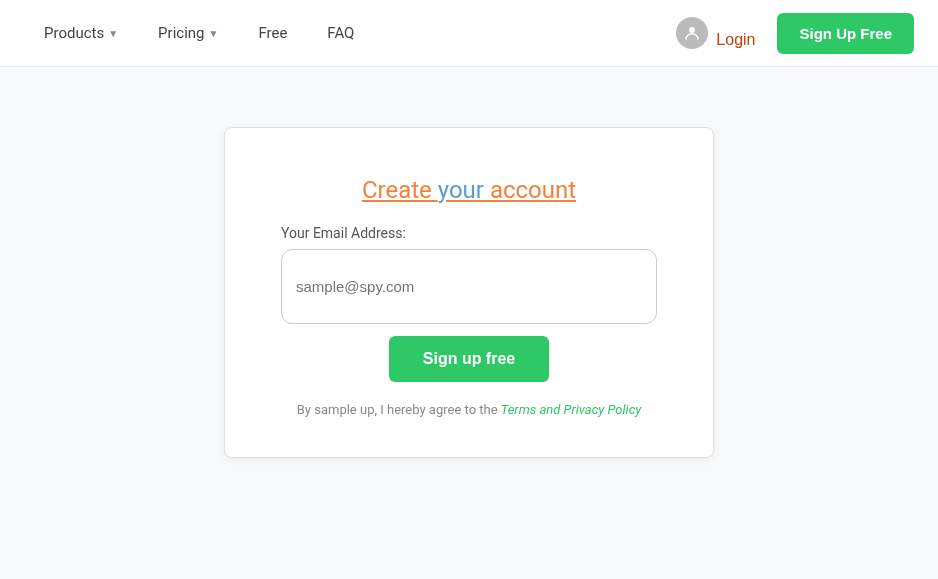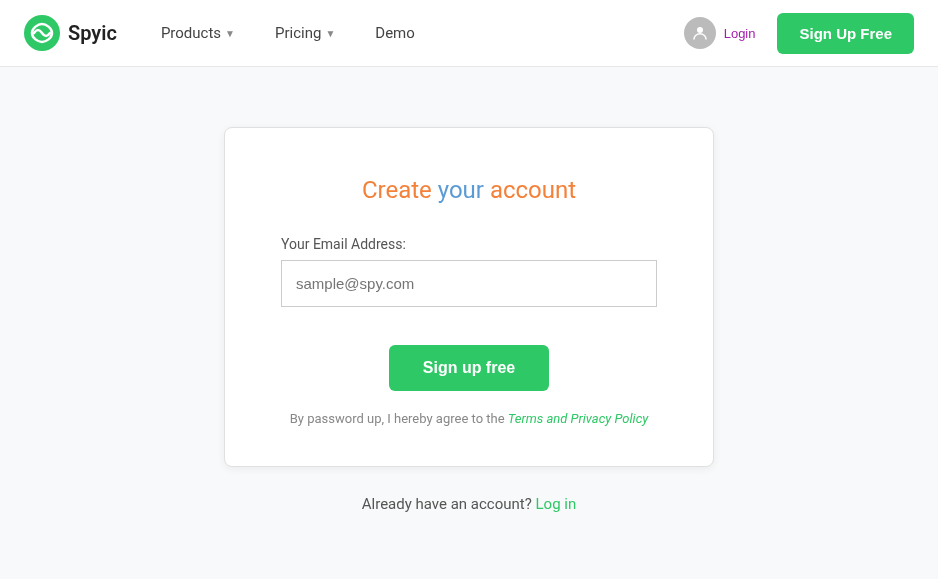--- a/index.html
+++ b/index.html
@@ -58,24 +58,24 @@
       color: #888;
     }
     .nav-right {
       display: flex;
       align-items: center;
       gap: 10px;
       margin-left: auto;
     }
     .login-btn {
       display: flex;
-      align-items: center;
+      align-items: flex-end;
       gap: 8px;
-      font-size: 13px;
-      color: #a21caf;
+      font-size: 16px;
+      color: #c2410c;
       cursor: pointer;
       padding: 6px 12px;
       border: none;
       background: none;
     }
     .user-icon {
       width: 32px;
       height: 32px;
       border-radius: 50%;
       background: #bbb;
@@ -112,37 +112,38 @@
       border-radius: 8px;
       padding: 48px 56px 40px;
       width: 490px;
       max-width: 100%;
       box-shadow: 0 2px 8px rgba(0,0,0,0.06);
     }
     .form-title {
       text-align: center;
       font-size: 24px;
       font-weight: 400;
-      margin-bottom: 32px;
+      margin-bottom: 21px;
       color: #f4813a;
+      text-decoration: underline;
     }
     .form-group {
-      margin-bottom: 38px;
+      margin-bottom: 12px;
     }
     .form-label {
       display: block;
       font-size: 14px;
       color: #555;
       margin-bottom: 8px;
     }
     .form-input {
       width: 100%;
       border: 1px solid #ccc;
-      border-radius: 0;
-      padding: 14px 14px;
+      border-radius: 11px;
+      padding: 28px 14px;
       font-size: 15px;
       color: #a21caf;
       outline: none;
       background: #fff;
     }
     .form-input.password-filled {
       background: #eef3fb;
       border-color: #aabde0;
     }
     .form-submit-btn {
@@ -178,40 +179,35 @@
     }
     .already-account a {
       color: #2ec866;
       text-decoration: none;
     }
   </style>
 </head>
 <body>
 
 <nav class="navbar">
-  <a class="navbar-brand" href="#">
-    <svg class="logo-icon" viewBox="0 0 36 36" xmlns="http://www.w3.org/2000/svg">
-      <circle cx="18" cy="18" r="18" fill="#2ec866"></circle>
-      <path d="M8 18 C8 13, 14 9, 18 9 C22 9, 28 13, 28 18 C28 23, 22 27, 18 27 C14 27, 8 23, 8 18 Z" fill="none" stroke="white" stroke-width="2.5"></path>
-      <path d="M10 18 Q14 12 18 18 Q22 24 26 18" fill="none" stroke="white" stroke-width="2.5" stroke-linecap="round"></path>
-    </svg>
-    <span class="brand-name">Spyic</span>
-  </a>
 
   <div class="nav-links">
     <a class="nav-item" href="#">
       <span>Products</span>
       <span class="chevron">▼</span>
     </a>
     <a class="nav-item" href="#">
       <span>Pricing</span>
       <span class="chevron">▼</span>
     </a>
     <a class="nav-item" href="#">
-      <span>Demo</span>
+      <span>Free</span>
+    </a>
+    <a class="nav-item" href="#">
+      <span>FAQ</span>
     </a>
   </div>
 
   <div class="nav-right">
     <button class="login-btn">
       <span class="user-icon">
         <svg width="18" height="18" viewBox="0 0 24 24" fill="white" xmlns="http://www.w3.org/2000/svg">
           <circle cx="12" cy="8" r="4"></circle>
           <path d="M4 20 C4 16, 8 13, 12 13 C16 13, 20 16, 20 20" stroke="white" stroke-width="2" fill="none" stroke-linecap="round"></path>
         </svg>
@@ -231,21 +227,18 @@
 
     <div class="form-group">
       <label class="form-label">Your Email Address:</label>
       <input class="form-input" type="email" placeholder="sample@spy.com" style="">
     </div>
 
 
     <button class="form-submit-btn">Sign up free</button>
 
     <p class="terms-text">
-      <span>By password up, I hereby agree to the </span><a href="#">Terms and Privacy Policy</a>
+      <span>By sample up, I hereby agree to the </span><a href="#">Terms and Privacy Policy</a>
     </p>
   </div>
 
-  <p class="already-account">
-    <span>Already have an account? </span><a href="#">Log in</a>
-  </p>
 
 </div>
 
 </body></html>

